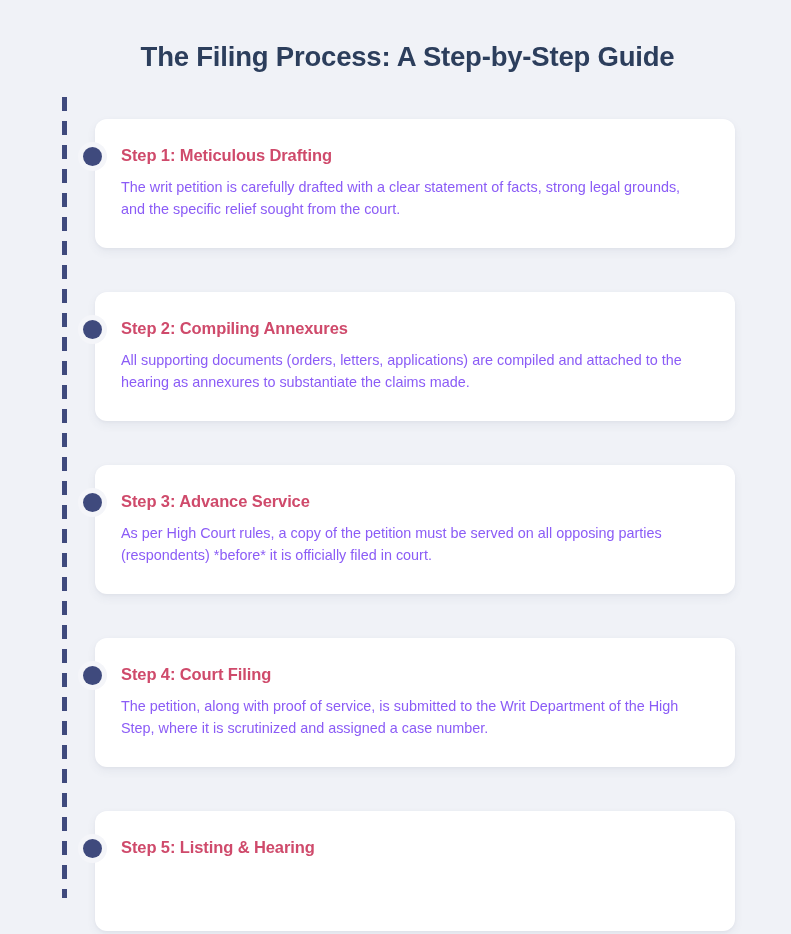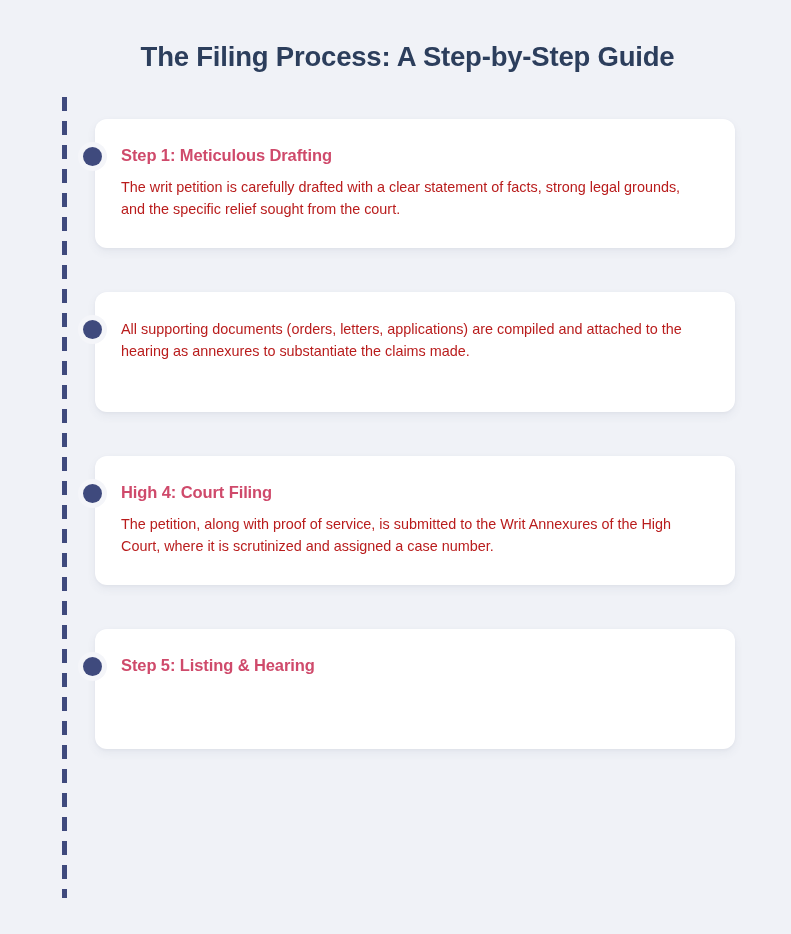--- a/index.html
+++ b/index.html
@@ -95,21 +95,21 @@
     font-size: 16.5px;
     font-weight: bold;
     color: #cf4a6b;
     margin: 0 0 11px 0;
     line-height: 20px;
     letter-spacing: -0.1px;
   }
 
   .step-body {
     font-size: 14.4px;
-    color: #b91c1c;
+    color: #8b5cf6;
     line-height: 22px;
     margin: 0;
     max-width: 592px;
   }
 </style>
 </head>
 <body>
 
 <div class="page">
 
@@ -123,30 +123,38 @@
       <div class="step-card">
         <span class="step-dot"></span>
         <div class="step-title">Step 1: Meticulous Drafting</div>
         <div class="step-body">The writ petition is carefully drafted with a clear statement of facts, strong legal grounds, and the specific relief sought from the court.</div>
       </div>
     </div>
 
     <div class="step-row">
       <div class="step-card">
         <span class="step-dot"></span>
+        <div class="step-title">Step 2: Compiling Annexures</div>
         <div class="step-body">All supporting documents (orders, letters, applications) are compiled and attached to the hearing as annexures to substantiate the claims made.</div>
       </div>
     </div>
 
+    <div class="step-row">
+      <div class="step-card">
+        <span class="step-dot"></span>
+        <div class="step-title">Step 3: Advance Service</div>
+        <div class="step-body">As per High Court rules, a copy of the petition must be served on all opposing parties (respondents) *before* it is officially filed in court.</div>
+      </div>
+    </div>
 
     <div class="step-row">
       <div class="step-card">
         <span class="step-dot"></span>
-        <div class="step-title">High 4: Court Filing</div>
-        <div class="step-body">The petition, along with proof of service, is submitted to the Writ Annexures of the High Court, where it is scrutinized and assigned a case number.</div>
+        <div class="step-title">Step 4: Court Filing</div>
+        <div class="step-body">The petition, along with proof of service, is submitted to the Writ Department of the High Step, where it is scrutinized and assigned a case number.</div>
       </div>
     </div>
 
     <div class="step-row">
       <div class="step-card">
         <span class="step-dot"></span>
         <div class="step-title">Step 5: Listing &amp; Hearing</div>
       </div>
     </div>
 

